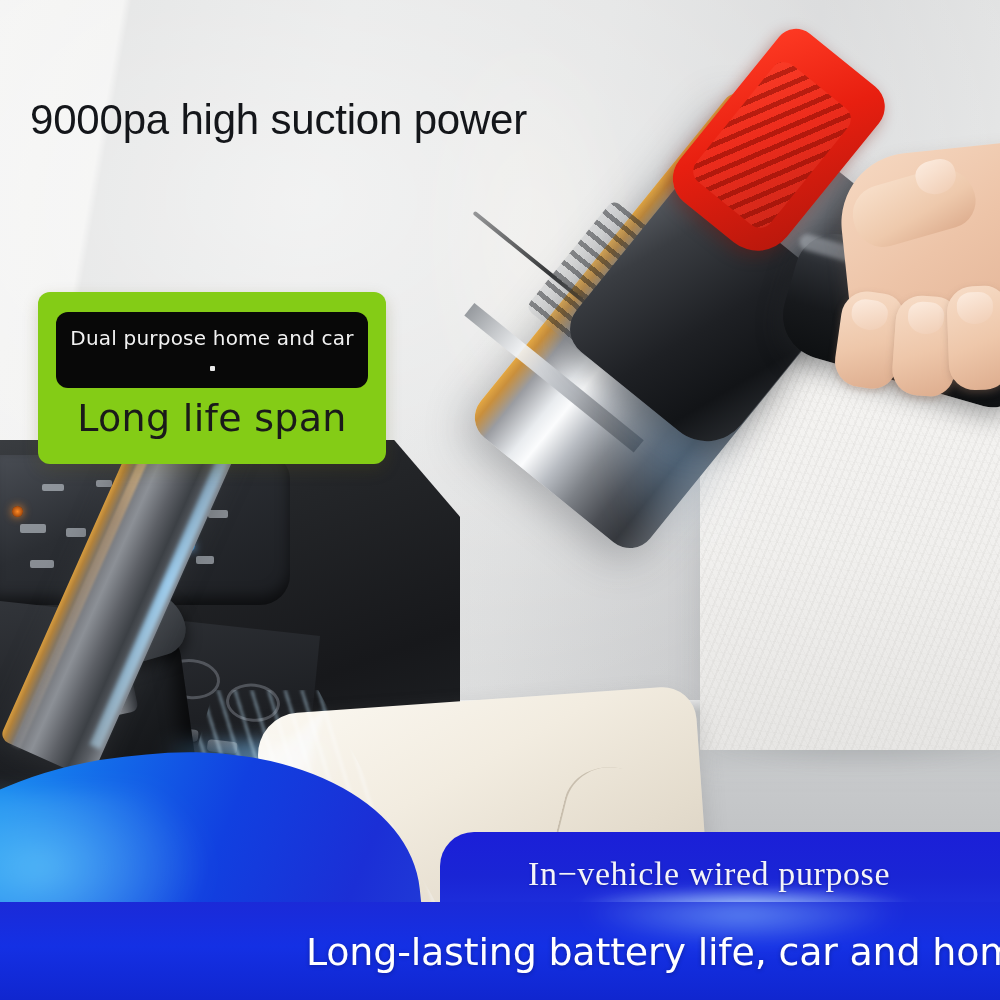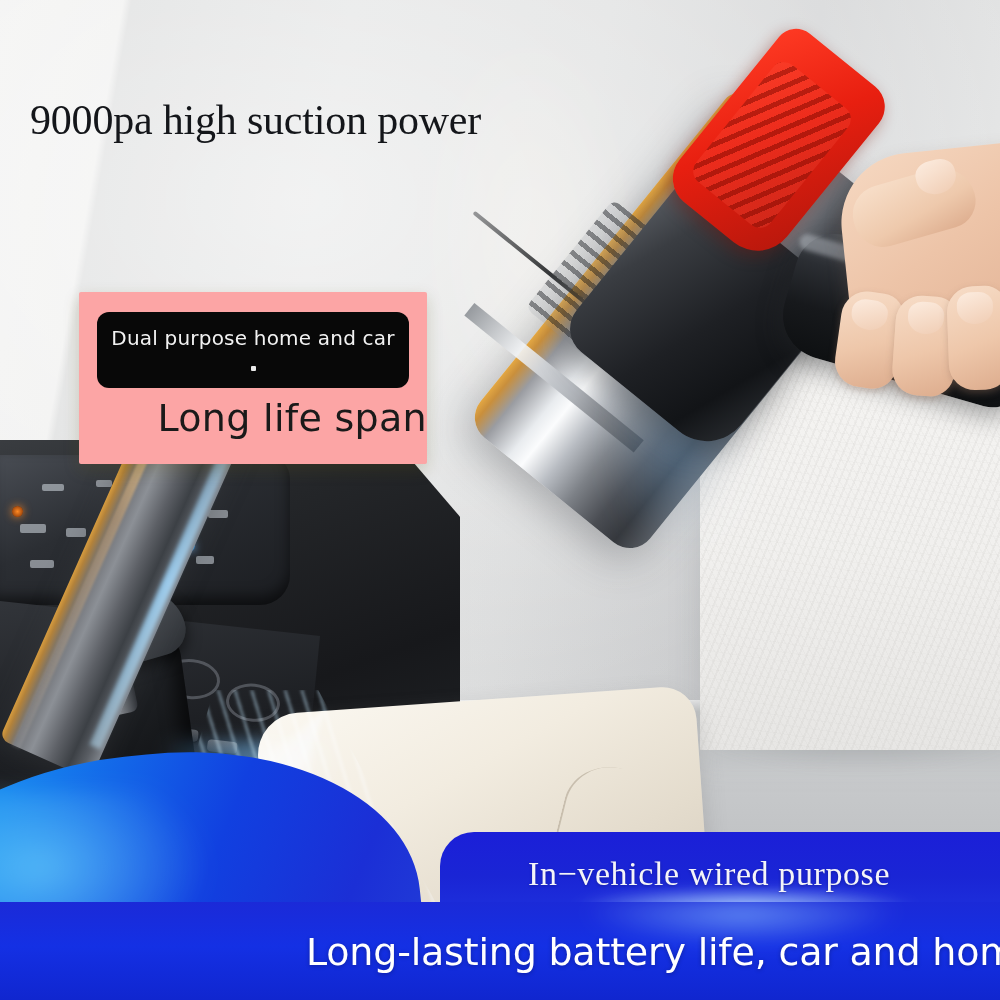--- a/index.html
+++ b/index.html
@@ -433,25 +433,24 @@
     background: radial-gradient(44% 50% at 40% 40%, rgba(110,185,255,.40), rgba(110,185,255,0) 72%);
     filter: blur(12px);
     mix-blend-mode: screen;
   }
 
   
   .badge {
     position: absolute;
     left: 38px; top: 292px;
     width: 348px; height: 172px;
-    background: #fca5a5;
-    border-radius: 2px;
+    background: #84cc16;
+    border-radius: 12px;
     box-shadow: 0 6px 16px rgba(90,80,20,.22);
     z-index: 40;
-    margin-left: 41px;
   }
   .badge-pill {
     position: absolute;
     left: 18px; top: 20px;
     width: 312px; height: 76px;
     background: #080808;
     border-radius: 12px;
   }
   .badge-pill-text {
     position: absolute;
@@ -466,35 +465,35 @@
     position: absolute;
     left: 50%; top: 54px;
     width: 5px; height: 5px;
     margin-left: -2px;
     background: #e9e9e9;
     border-radius: 1px;
   }
   .badge-sub {
     position: absolute;
     left: 0; right: 0; top: 104px;
-    text-align: right;
+    text-align: center;
     color: #1a1a1a;
     font-size: 38px;
     letter-spacing: .3px;
     font-family: "DejaVu Sans", sans-serif;
   }
 
   
   .headline {
     position: absolute;
     left: 30px; top: 96px;
     color: #14161a;
     font-size: 42px;
     letter-spacing: -.2px;
-    font-family: Liberation Serif, serif;
+    font-family: Liberation Sans, sans-serif;
     z-index: 35;
     white-space: nowrap;
   }
 
   
   .blue-left {
     position: absolute;
     left: -140px; top: 756px;
     width: 560px; height: 300px;
     background: linear-gradient(118deg,

